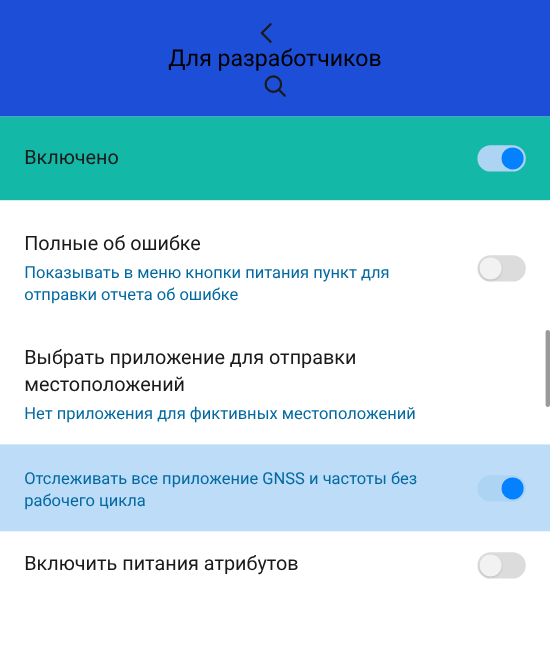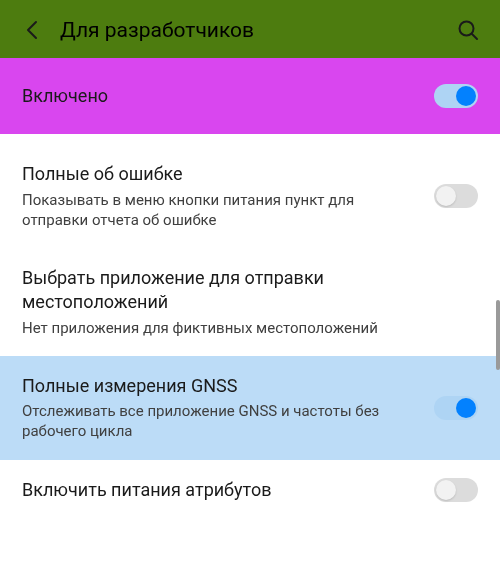--- a/index.html
+++ b/index.html
@@ -9,21 +9,22 @@
     width: 500px;
     height: 586px;
     overflow: hidden;
     color: #1a1a1a;
     position: relative;
   }
   .header {
     display: flex;
     align-items: center;
     padding: 18px 20px 16px 20px;
-    background: #4d7c0f;
+    background: #1d4ed8;
+    flex-direction: column;
   }
   .back-icon {
     width: 24px;
     height: 24px;
     display: flex;
     align-items: center;
     justify-content: center;
     cursor: pointer;
     margin-right: 16px;
   }
@@ -48,26 +49,26 @@
     flex: 1;
     padding-right: 16px;
   }
   .row-title {
     font-size: 18px;
     color: #1a1a1a;
     line-height: 1.35;
   }
   .row-sub {
     font-size: 15px;
-    color: #404040;
+    color: #0369a1;
     line-height: 1.35;
     margin-top: 3px;
   }
   .row-enabled {
-    background: #d946ef;
+    background: #14b8a6;
     padding-top: 26px;
     padding-bottom: 26px;
   }
   .row-selected {
     background: #bcdcf7;
   }
   .toggle {
     width: 44px;
     height: 24px;
     border-radius: 12px;
@@ -153,21 +154,20 @@
 
 <div class="row">
   <div class="row-content">
     <div class="row-title">Выбрать приложение для отправки местоположений</div>
     <div class="row-sub">Нет приложения для фиктивных местоположений</div>
   </div>
 </div>
 
 <div class="row row-selected">
   <div class="row-content">
-    <div class="row-title">Полные измерения GNSS</div>
     <div class="row-sub">Отслеживать все приложение GNSS и частоты без рабочего цикла</div>
   </div>
   <div class="toggle toggle-on">
     <div class="toggle-knob"></div>
   </div>
 </div>
 
 <div class="row">
   <div class="row-content">
     <div class="row-title">Включить питания атрибутов</div>

